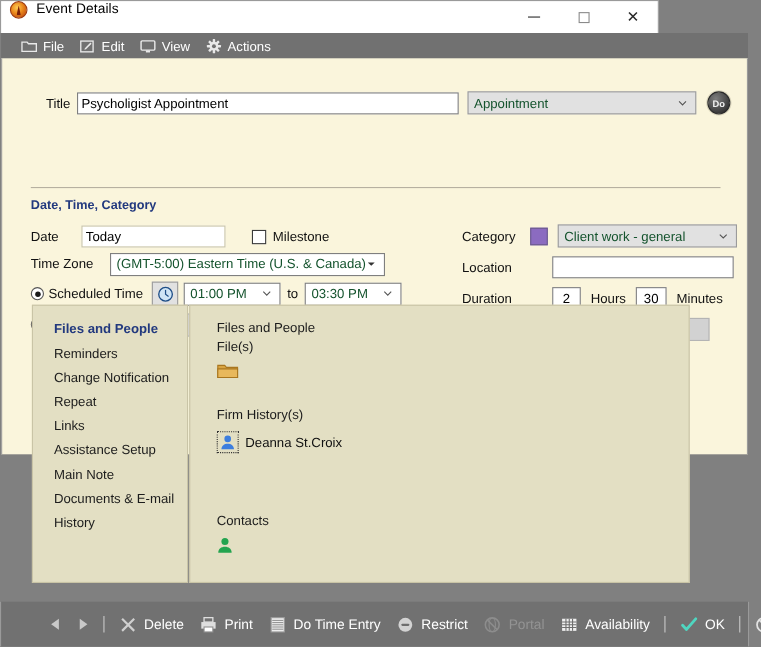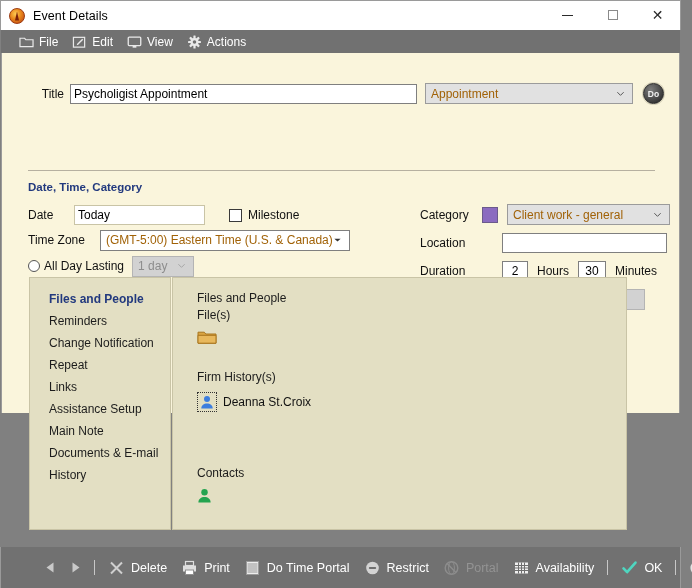--- a/index.html
+++ b/index.html
@@ -12,25 +12,25 @@
   }
   #app {
     position: relative;
     width: 692px; height: 588px;
     background: #808080;
     overflow: hidden;
   }
 
   
   .titlebar {
-    position: absolute; left: 0; top: 0; width: 681px; height: 30px;
+    position: absolute; left: 0; top: 0; width: 599px; height: 30px;
     background: #ffffff;
     border: 1px solid #9a9a9a;
     border-bottom: none;
-    display: flex; align-items: center;
+    display: flex; 
   }
   .app-icon {
     width: 16px; height: 16px; margin-left: 8px; margin-right: 8px;
     border-radius: 50%;
     background: radial-gradient(circle at 40% 35%, #ffcc55 0%, #e8851a 45%, #b33a12 100%);
     border: 1px solid #9c3a10;
     position: relative; flex: none;
   }
   .app-icon::after {
     content: ""; position: absolute; left: 5px; top: 3px;
@@ -85,21 +85,21 @@
     border: 1px solid #7f7f7f;
     font-size: 12px; color: #000;
     padding: 0 3px; line-height: 18px;
     font-family: "Liberation Sans", sans-serif;
   }
   #title-input { width: 347px; }
 
   .combo {
     height: 21px; background: #e1e1e1;
     border: 1px solid #9b9b9b;
-    font-size: 12px; color: #a16207;
+    font-size: 12px; color: #14532d;
     display: flex; align-items: center;
     padding-left: 5px; position: relative;
   }
   .combo .chev {
     position: absolute; right: 7px; top: 50%; transform: translateY(-55%);
     width: 9px; height: 9px;
   }
   .combo.white { background: #ffffff; border: 1px solid #7f7f7f; }
   .combo.disabled { background: #d2d2d2; border: 1px solid #b4b4b4; color: #8d8d8d; }
 
@@ -291,20 +291,43 @@
       <div class="frow">
         <span class="flabel" style="width:72px">Time Zone</span>
         <div class="combo white" style="width:250px">
           <span>(GMT-5:00) Eastern Time (U.S. &amp; Canada)</span>
           <svg class="chev" viewBox="0 0 10 10">
             <path d="M1.5 4L5 7.2 8.5 4z" fill="#333"></path>
           </svg>
         </div>
       </div>
 
+      <div class="frow" style="height:28px">
+        <span class="radio on"></span>
+        <span class="flabel" style="margin-right:8px">Scheduled Time</span>
+        <div class="clock-btn">
+          <svg width="15" height="15" viewBox="0 0 16 16">
+            <circle cx="8" cy="8" r="6.6" fill="#cfe4f5" stroke="#1f4e87" stroke-width="1.3"></circle>
+            <path d="M8 4.2V8l2.6 1.9" fill="none" stroke="#1f4e87" stroke-width="1.2" stroke-linecap="round"></path>
+          </svg>
+        </div>
+        <div class="combo white" style="width:88px;margin-left:5px">
+          <span>01:00 PM</span>
+          <svg class="chev" viewBox="0 0 10 10">
+            <path d="M1.5 3.5L5 7 8.5 3.5" fill="none" stroke="#555" stroke-width="1.1"></path>
+          </svg>
+        </div>
+        <span class="flabel" style="margin:0 6px">to</span>
+        <div class="combo white" style="width:88px">
+          <span>03:30 PM</span>
+          <svg class="chev" viewBox="0 0 10 10">
+            <path d="M1.5 3.5L5 7 8.5 3.5" fill="none" stroke="#555" stroke-width="1.1"></path>
+          </svg>
+        </div>
+      </div>
 
       <div class="frow" style="height:26px">
         <span class="radio"></span>
         <span class="flabel" style="margin-right:8px">All Day Lasting</span>
         <div class="combo disabled" style="width:62px">
           <span>1 day</span>
           <svg class="chev" viewBox="0 0 10 10">
             <path d="M1.5 3.5L5 7 8.5 3.5" fill="none" stroke="#a6a6a6" stroke-width="1.1"></path>
           </svg>
         </div>
@@ -429,21 +452,21 @@
       <span>Print</span>
     </div>
 
     <div class="tb-item">
       <svg class="tb-icon" viewBox="0 0 16 16">
         <rect x="2" y="1.5" width="12" height="13" fill="#ededed" stroke="#9a9a9a" stroke-width="1"></rect>
         <g stroke="#8d8d8d" stroke-width="0.9">
           <path d="M3 4h10M3 6h10M3 8h10M3 10h10M3 12h10"></path>
         </g>
       </svg>
-      <span>Do Time Portal</span>
+      <span>Do Time Entry</span>
     </div>
 
     <div class="tb-item">
       <svg class="tb-icon" viewBox="0 0 16 16">
         <circle cx="8" cy="8" r="6.3" fill="#d3d3d3"></circle>
         <rect x="4.3" y="7" width="7.4" height="2" rx="1" fill="#6e6e6e"></rect>
       </svg>
       <span>Restrict</span>
     </div>
 

